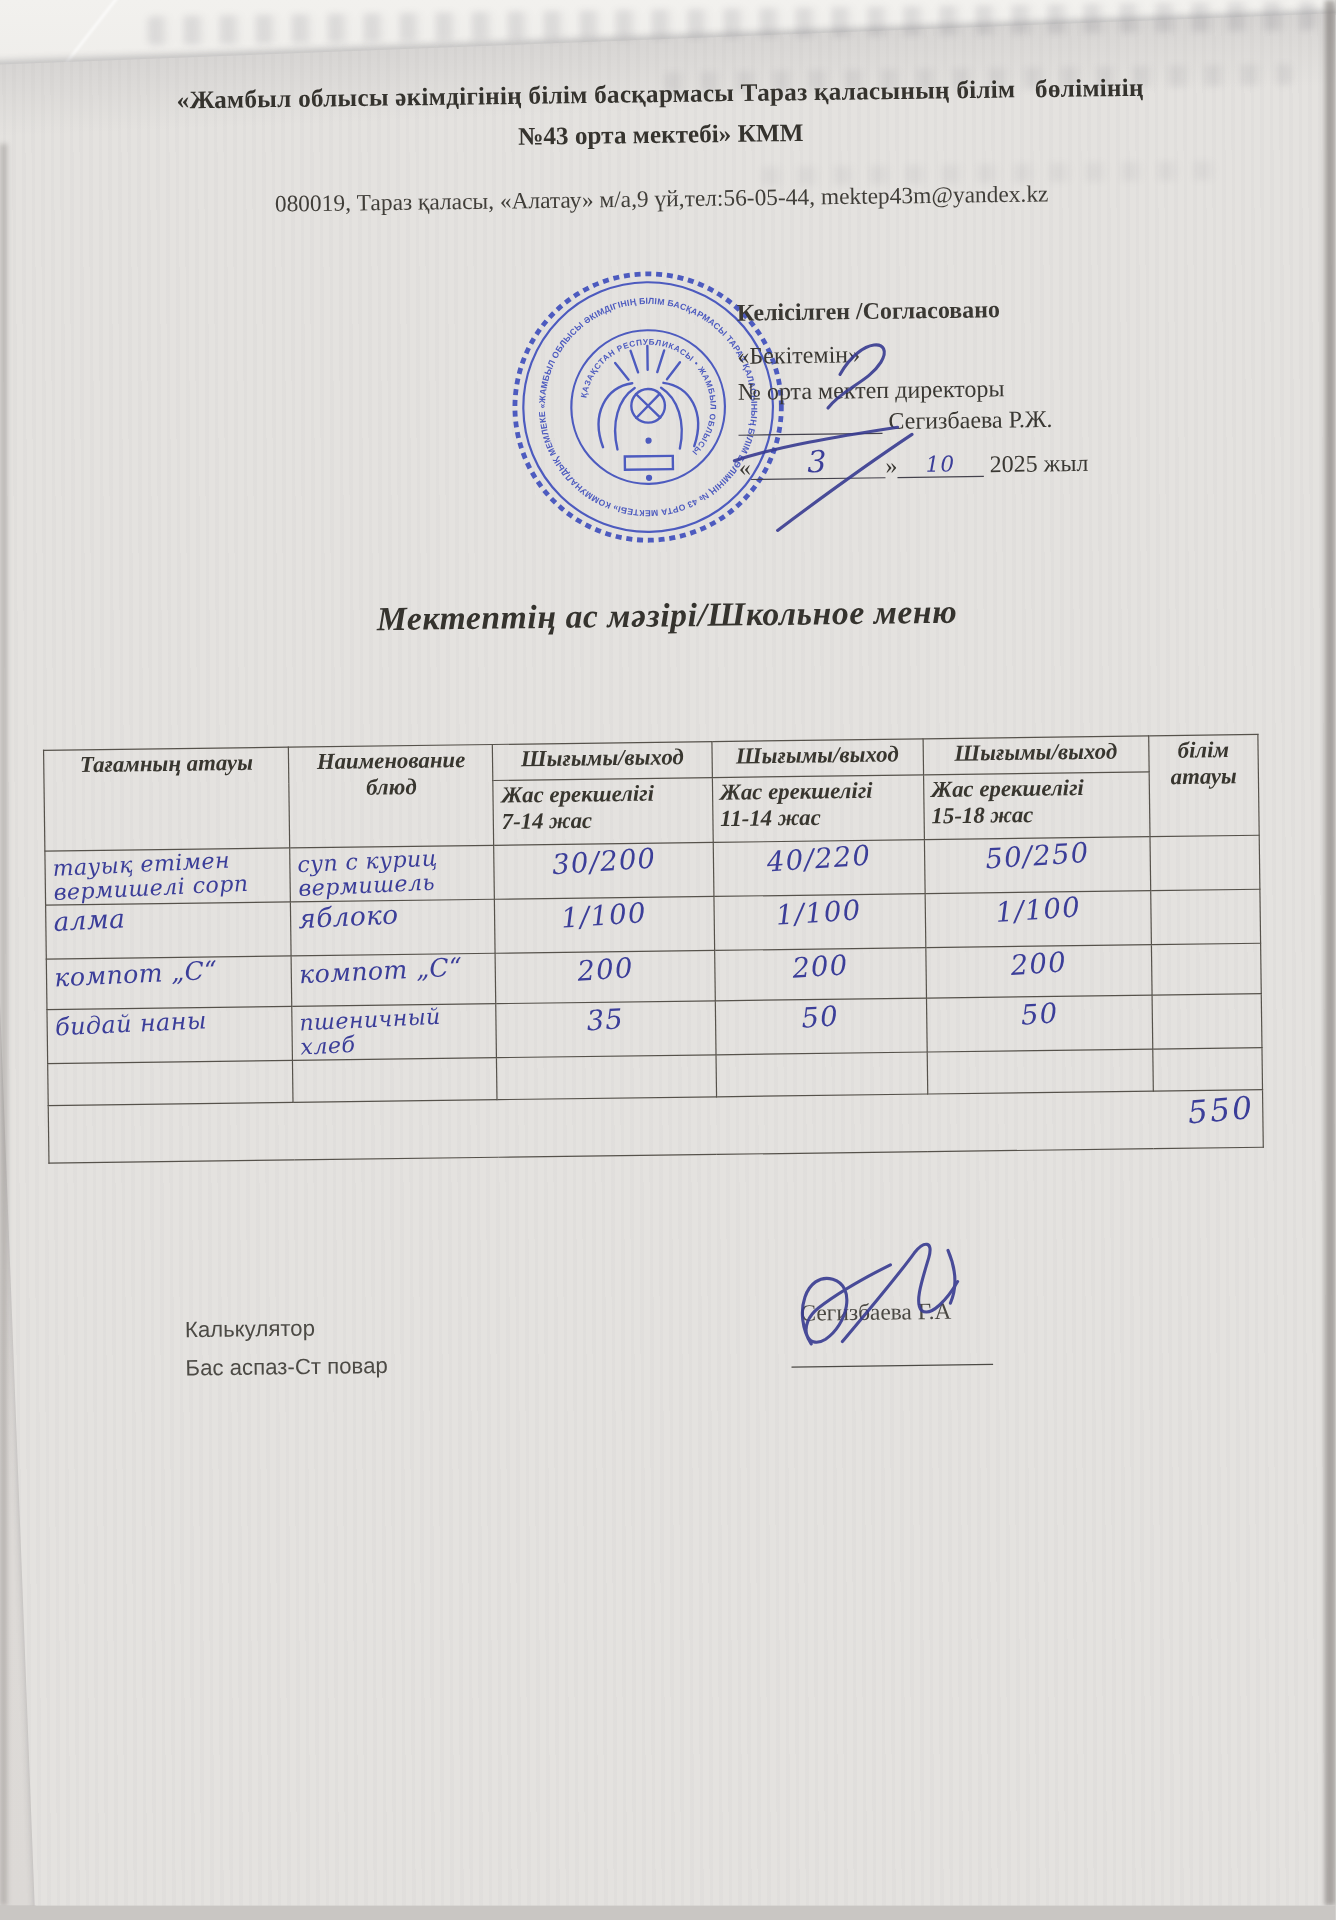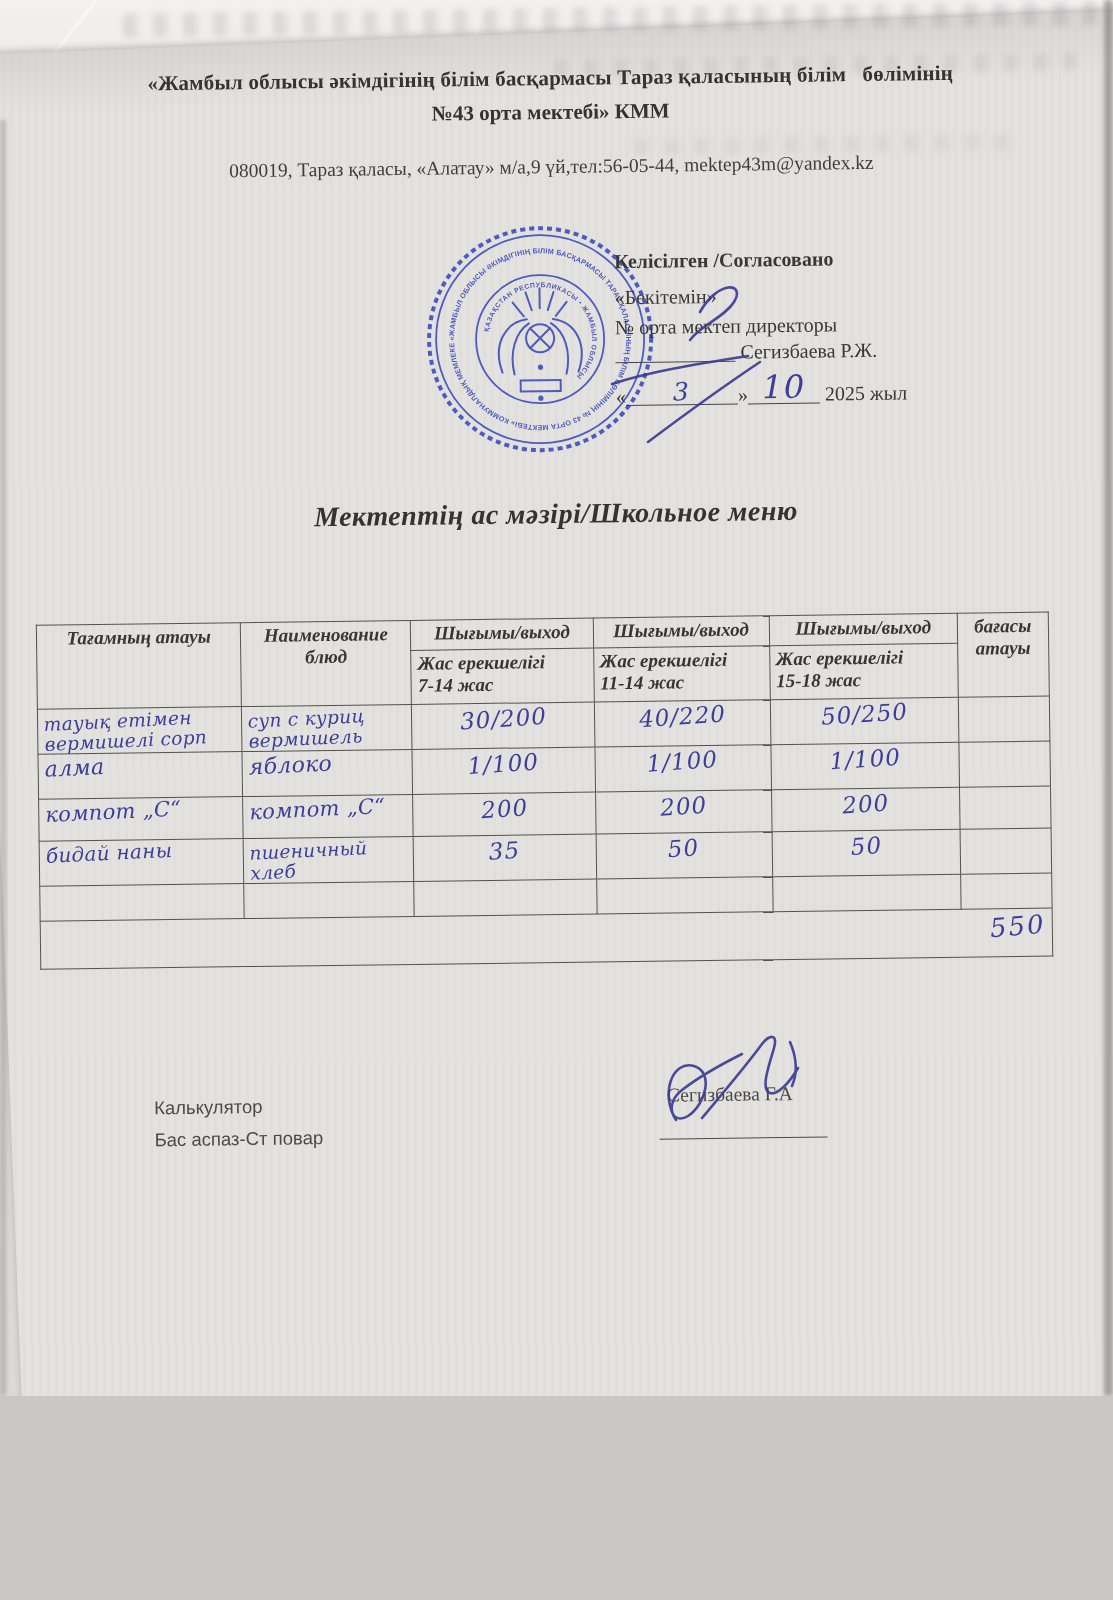--- a/index.html
+++ b/index.html
@@ -1,17 +1,17 @@
 <!DOCTYPE html>
 <html><head>
 <meta charset="utf-8">
 <style>
   html,body{margin:0;padding:0;}
   body{width:1113px;height:1600px;overflow:hidden;background:#c9c6c3;font-family:"Liberation Serif",serif;}
-  .scene{position:relative;width:1113px;height:1396px;overflow:hidden;text-decoration:underline;}
+  .scene{position:relative;width:1113px;height:1588px;overflow:hidden;text-decoration:underline;}
   
   .sleeve{position:absolute;inset:0;background:linear-gradient(180deg,#f2f1ee 0%,#ebe9e6 8%,#e0ddda 30%,#dcd9d6 100%);}
   .fold-line{position:absolute;left:60px;top:-30px;width:2px;height:150px;background:rgba(255,255,255,.8);transform:rotate(38deg);filter:blur(1px);}
   
   .paper{position:absolute;left:-30px;top:55px;width:1190px;height:1660px;background:#e4e2df;transform:rotate(-2.2deg);transform-origin:0 0;box-shadow:0 -3px 6px rgba(60,58,66,.25);background-image:repeating-linear-gradient(92deg,rgba(0,0,0,.015) 0 3px,transparent 3px 8px),linear-gradient(180deg,rgba(100,98,108,.10) 0,rgba(100,98,108,0) 60px);}
   .content{position:absolute;inset:0;transform:rotate(-0.75deg);transform-origin:556px 560px;z-index:2;}
   
   .bleed{position:absolute;filter:blur(3px);opacity:.45;background:repeating-linear-gradient(90deg,rgba(118,116,126,.38) 0 13px,rgba(118,116,126,.10) 13px 19px,transparent 19px 30px);border-radius:4px;}
   .edge-right{position:absolute;right:0;top:0;bottom:0;width:9px;background:rgba(105,100,96,.5);filter:blur(2px);z-index:5;}
   .edge-left{position:absolute;left:0;top:120px;bottom:0;width:6px;background:rgba(118,113,108,.35);filter:blur(2px);z-index:5;}
@@ -28,21 +28,21 @@
   .approval{left:618px;top:252px;font-size:20px;color:#3a3833;line-height:1.0;}
   .approval .l{position:absolute;white-space:nowrap;}
   .a1{top:0;font-weight:bold;}
   .a2{top:36px;}
   .a3{top:66px;}
   .a4{top:92px;}
   .a5{top:122px;}
   .uline{display:inline-block;border-bottom:1.6px solid #45434d;text-align:center;vertical-align:bottom;}
   .ink{color:#3b3e99;font-family:"DejaVu Serif",serif;font-style:italic;}
   .hw-day{width:112px;font-size:25px;letter-spacing:2px;}
-  .hw-month{width:72px;font-size:32px;letter-spacing:1px;}
+  .hw-month{width:72px;font-size:18px;letter-spacing:1px;}
 
   
   .stamp{position:absolute;left:426px;top:222px;width:234px;height:234px;opacity:.92;}
   .stamp text{font-family:"Liberation Sans",sans-serif;font-weight:bold;fill:#4150bd;}
 
   
   table.menu{position:absolute;left:35px;top:618px;width:1013px;border-collapse:collapse;table-layout:fixed;}
   table.menu td{border:1.6px solid #56524b;padding:2px 6px;vertical-align:top;overflow:visible;}
   td.hcell{font-weight:bold;font-style:italic;font-size:19px;color:#38362f;text-align:center;}
   td.age{text-align:left;padding-left:10px;}
@@ -137,21 +137,21 @@
           <col style="width:18.6%">
           <col style="width:9.0%">
       </colgroup>
       <tbody>
           <tr class="h1">
         <td class="hcell" rowspan="2">Тағамның атауы</td>
         <td class="hcell" rowspan="2">Наименование блюд</td>
         <td class="hcell">Шығымы/выход</td>
         <td class="hcell">Шығымы/выход</td>
         <td class="hcell">Шығымы/выход</td>
-        <td class="hcell" rowspan="2"><span>бағасы</span><br><span>атауы</span></td>
+        <td class="hcell" rowspan="2"><span>білім</span><br><span>атауы</span></td>
       </tr>
       <tr class="h2">
         <td class="hcell age"><span>Жас ерекшелігі</span><br><span>7-14 жас</span></td>
         <td class="hcell age"><span>Жас ерекшелігі</span><br><span>11-14 жас</span></td>
         <td class="hcell age"><span>Жас ерекшелігі</span><br><span>15-18 жас</span></td>
       </tr>
 
       <tr style="height:44px">
         <td class="dish"><span class="ink hw">тауық етімен вермишелі сорп</span></td>
         <td class="dish"><span class="ink hw">суп с куриц вермишель</span></td>

